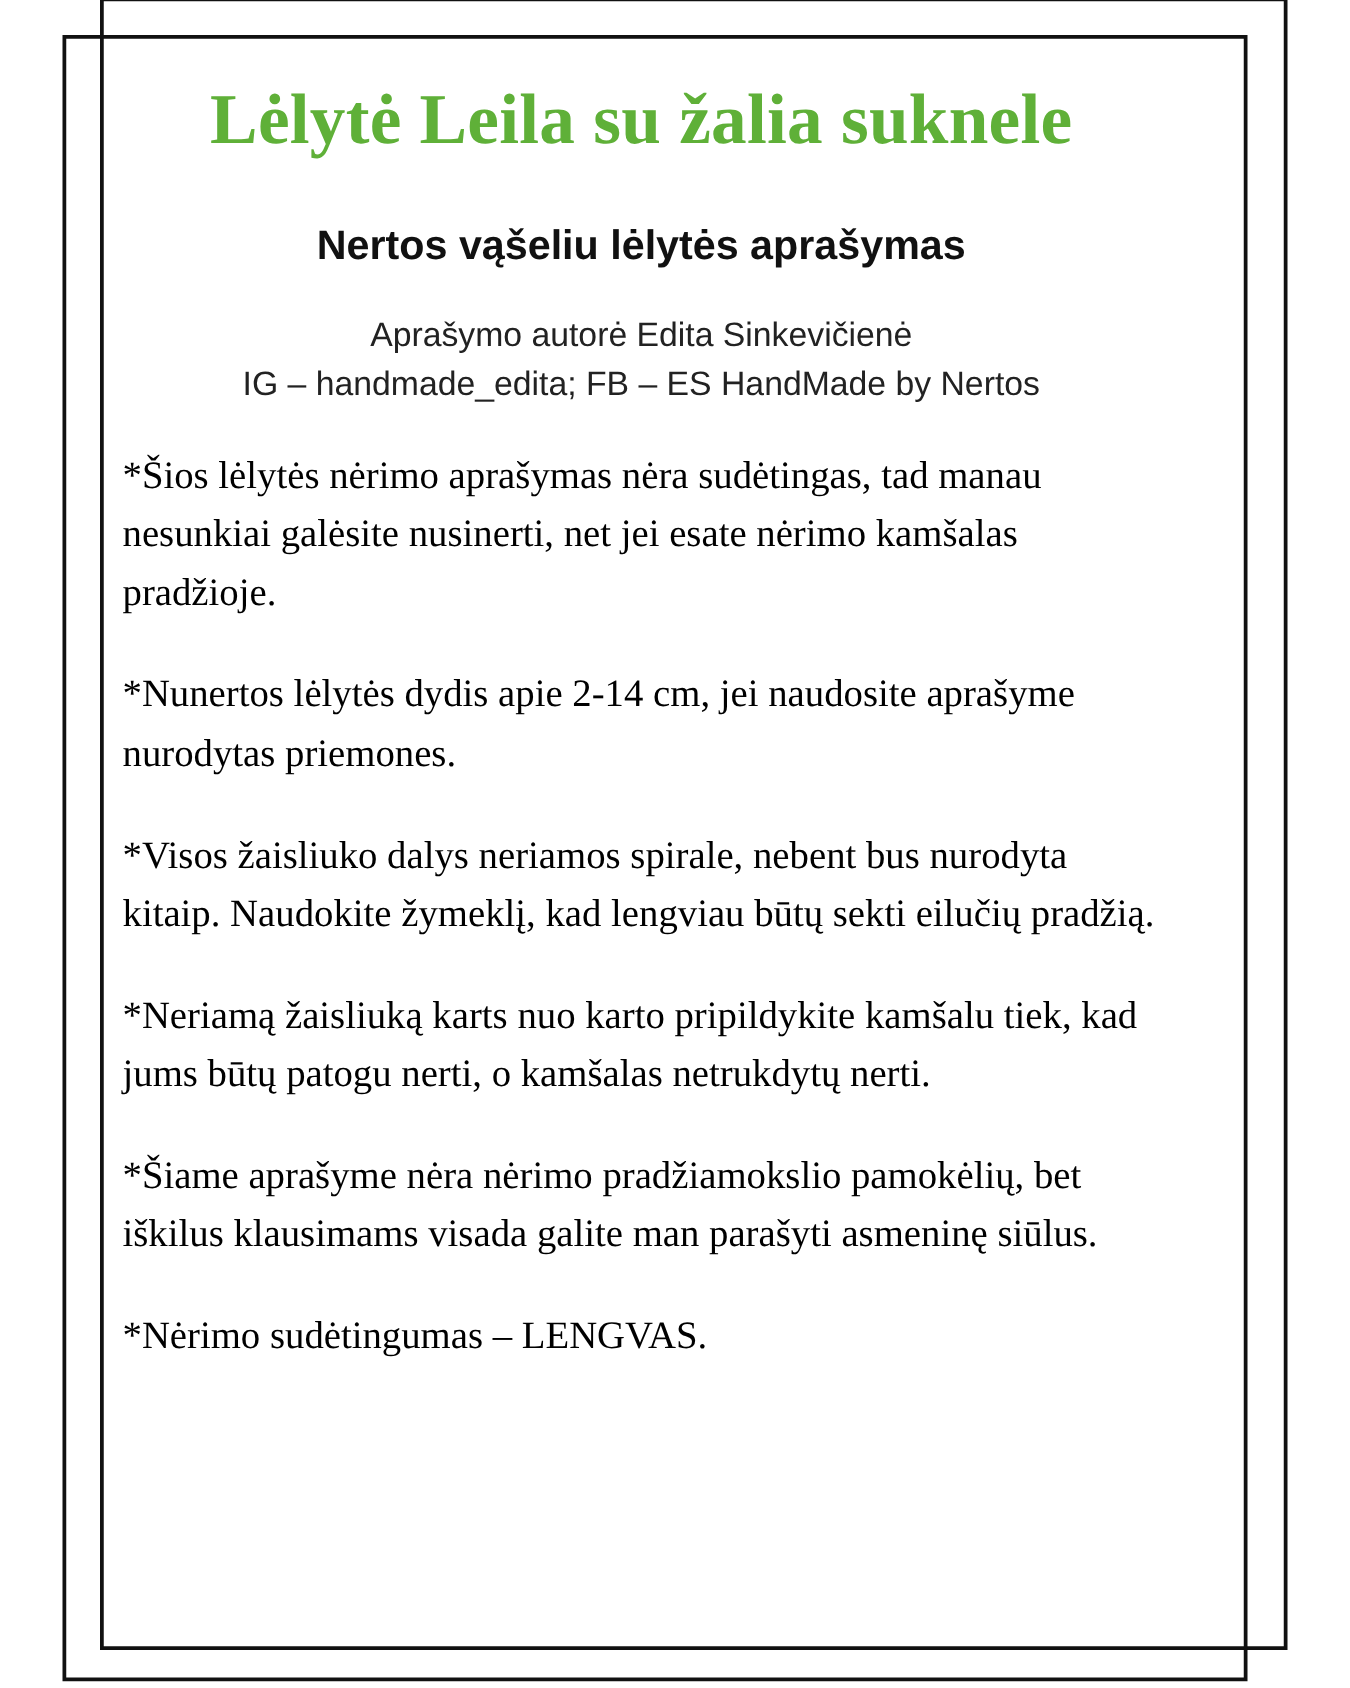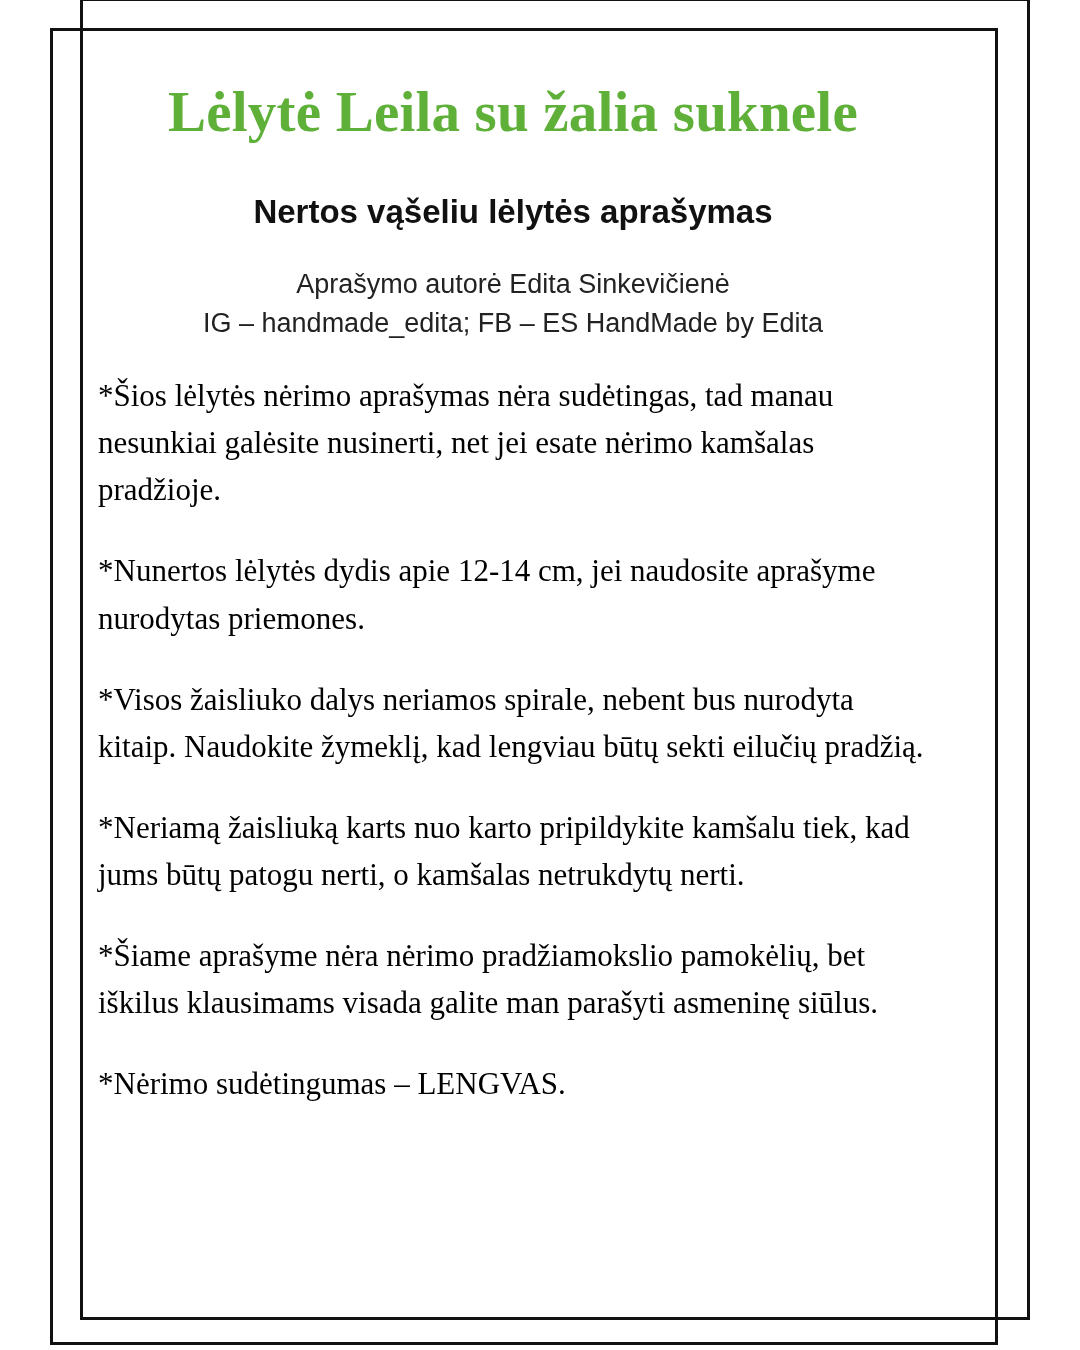--- a/index.html
+++ b/index.html
@@ -38,21 +38,21 @@
     height: 1317px;
     border: 3px solid #111111;
     box-sizing: border-box;
     pointer-events: none;
   }
 
   
   .content {
     position: absolute;
     left: 80px;
-    top: 40px;
+    top: 24px;
     width: 866px;
     height: 1280px;
     box-sizing: border-box;
     padding: 0 18px;
   }
 
   .doc-title {
     margin: 0;
     padding-top: 42px;
     text-align: center;
@@ -119,26 +119,26 @@
   <div class="frame-front"></div>
 
   <div class="content">
 
     <h1 class="doc-title">Lėlytė Leila su žalia suknele</h1>
 
     <h2 class="doc-subtitle">Nertos vąšeliu lėlytės aprašymas</h2>
 
     <div class="byline">
       <span class="byline-line">Aprašymo autorė Edita Sinkevičienė</span>
-      <span class="byline-line">IG – handmade_edita; FB – ES HandMade by Edita</span>
+      <span class="byline-line">IG – handmade_edita; FB – ES HandMade by Nertos</span>
     </div>
 
     <div class="body-copy">
       <p class="para">*Šios lėlytės nėrimo aprašymas nėra sudėtingas, tad manau nesunkiai galėsite nusinerti, net jei esate nėrimo kamšalas pradžioje.</p>
-      <p class="para">*Nunertos lėlytės dydis apie 12-14 cm, jei naudosite aprašyme nurodytas priemones.</p>
+      <p class="para">*Nunertos lėlytės dydis apie 2-14 cm, jei naudosite aprašyme nurodytas priemones.</p>
       <p class="para">*Visos žaisliuko dalys neriamos spirale, nebent bus nurodyta kitaip. Naudokite žymeklį, kad lengviau būtų sekti eilučių pradžią.</p>
       <p class="para">*Neriamą žaisliuką karts nuo karto pripildykite kamšalu tiek, kad jums būtų patogu nerti, o kamšalas netrukdytų nerti.</p>
       <p class="para">*Šiame aprašyme nėra nėrimo pradžiamokslio pamokėlių, bet iškilus klausimams visada galite man parašyti asmeninę siūlus.</p>
       <p class="para">*Nėrimo sudėtingumas – LENGVAS.</p>
     </div>
 
   </div>
 </div>
 
 </body></html>

